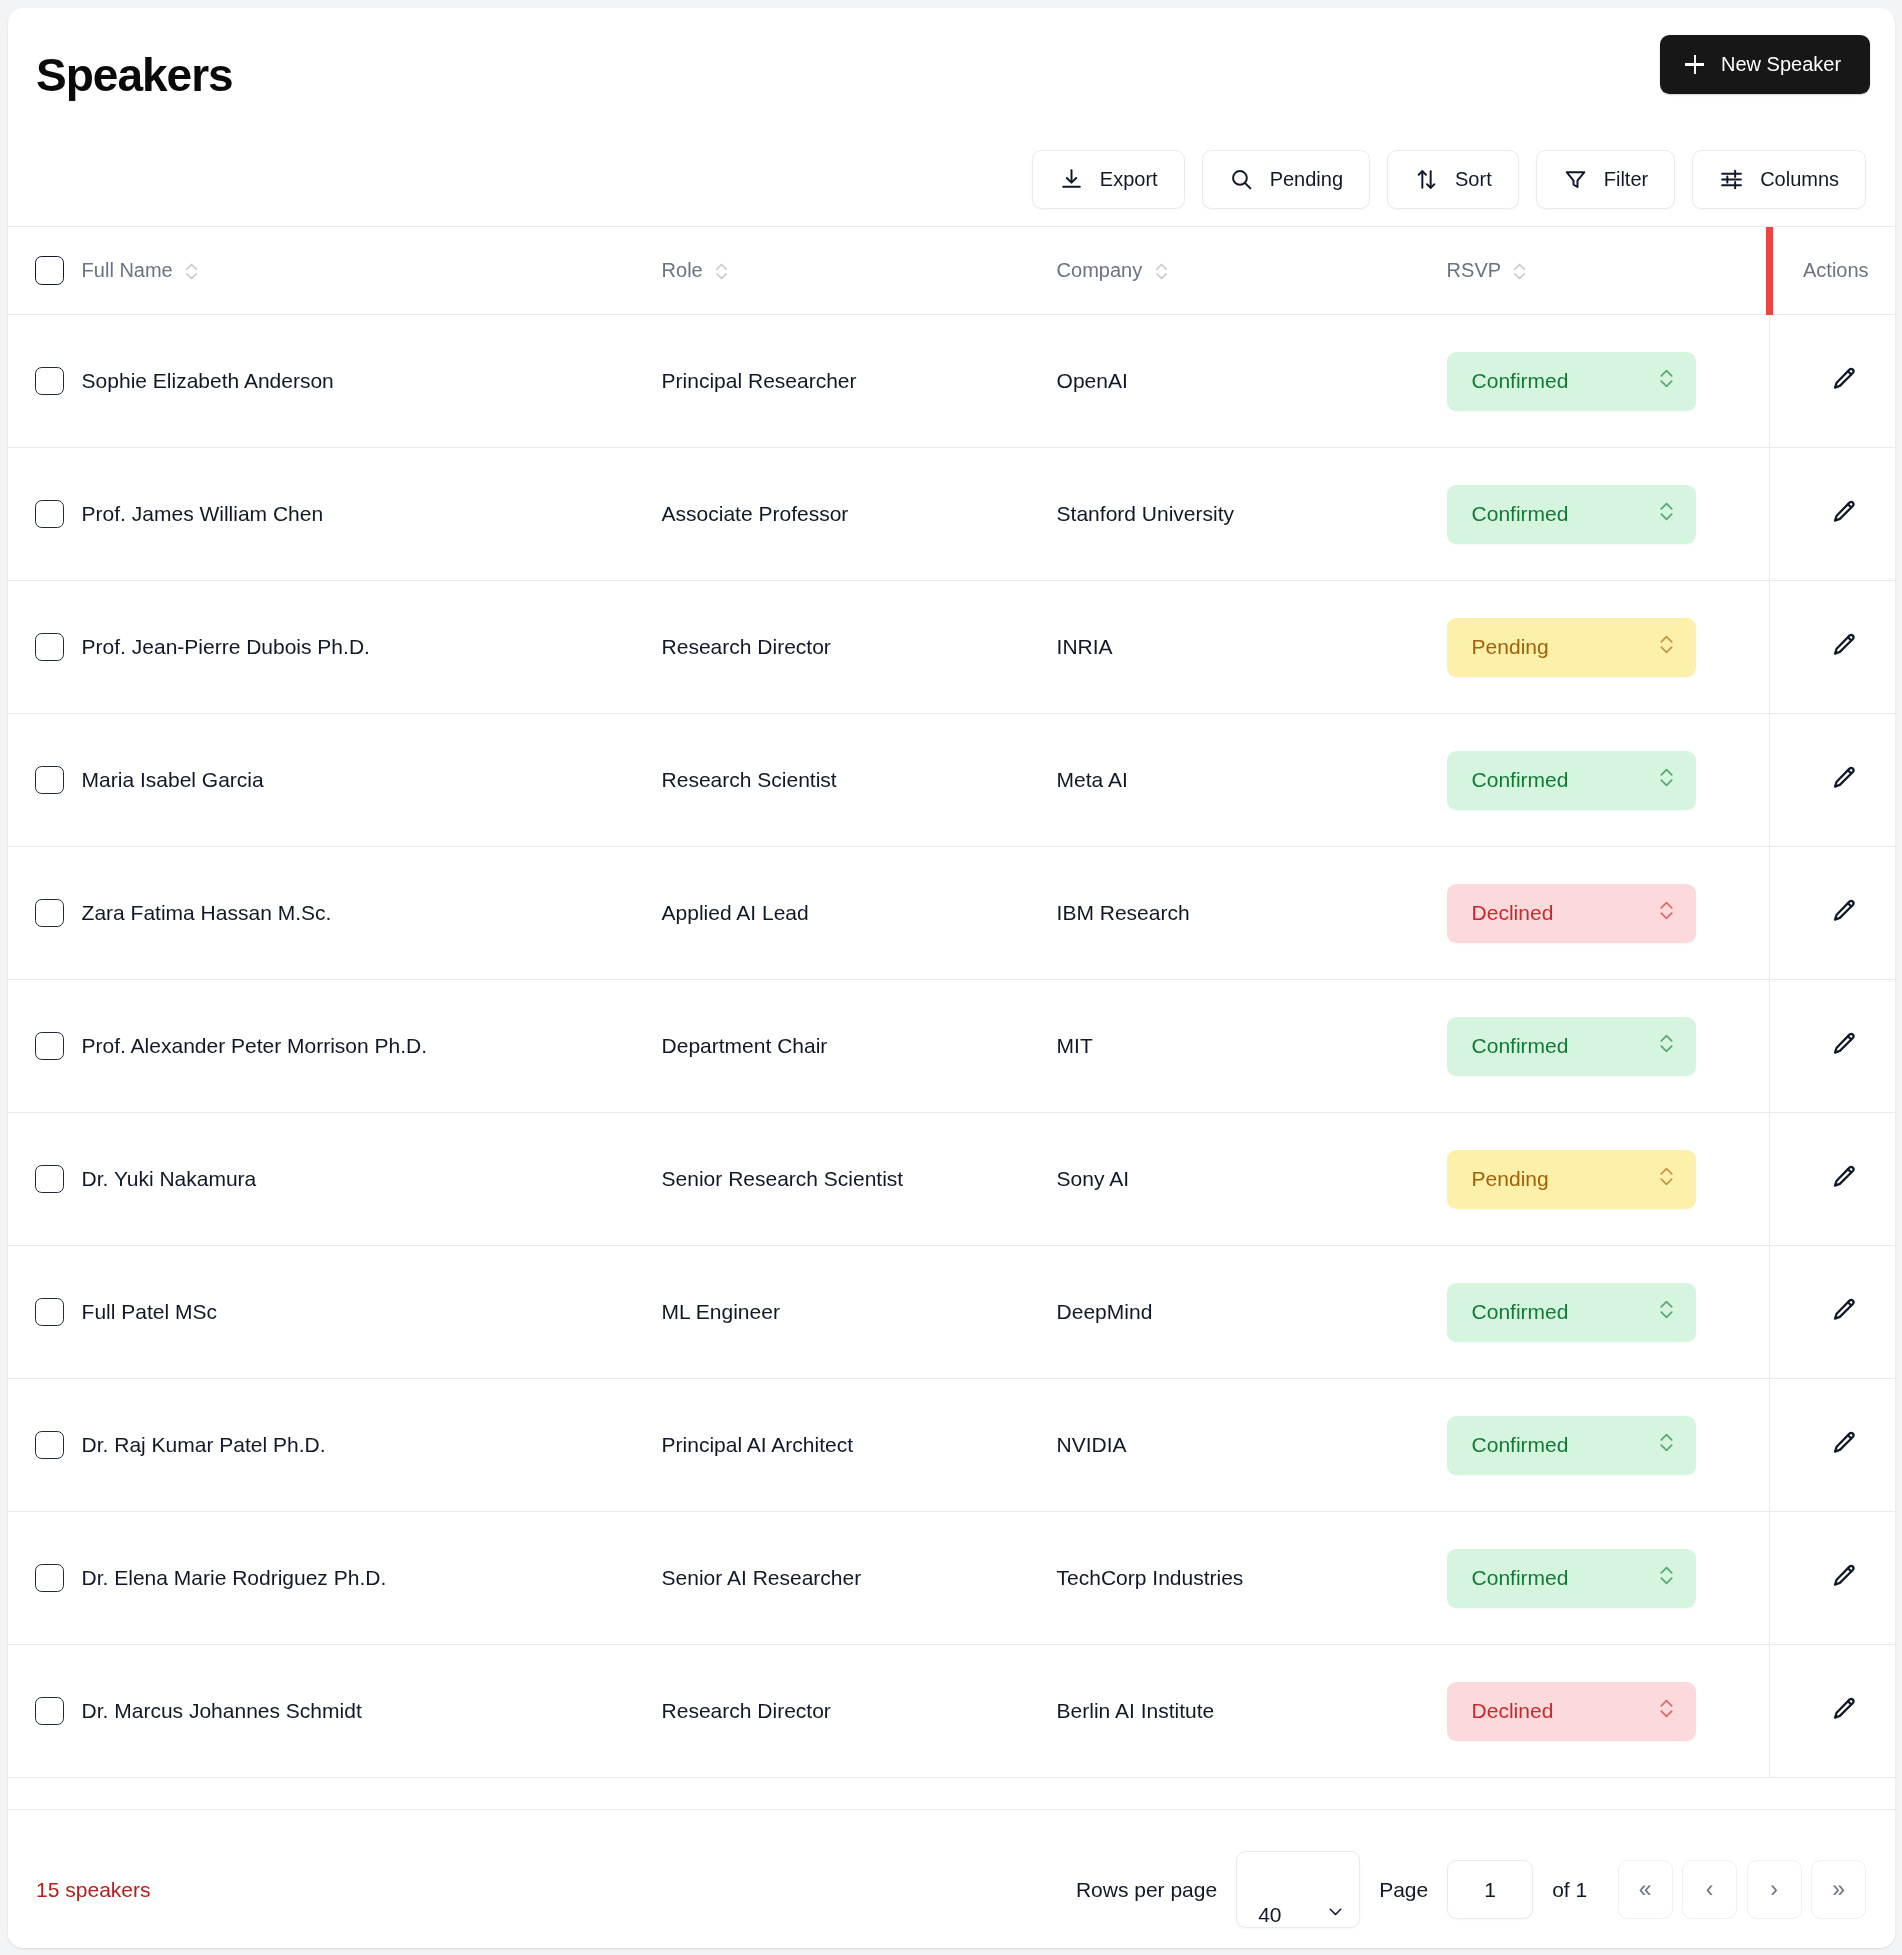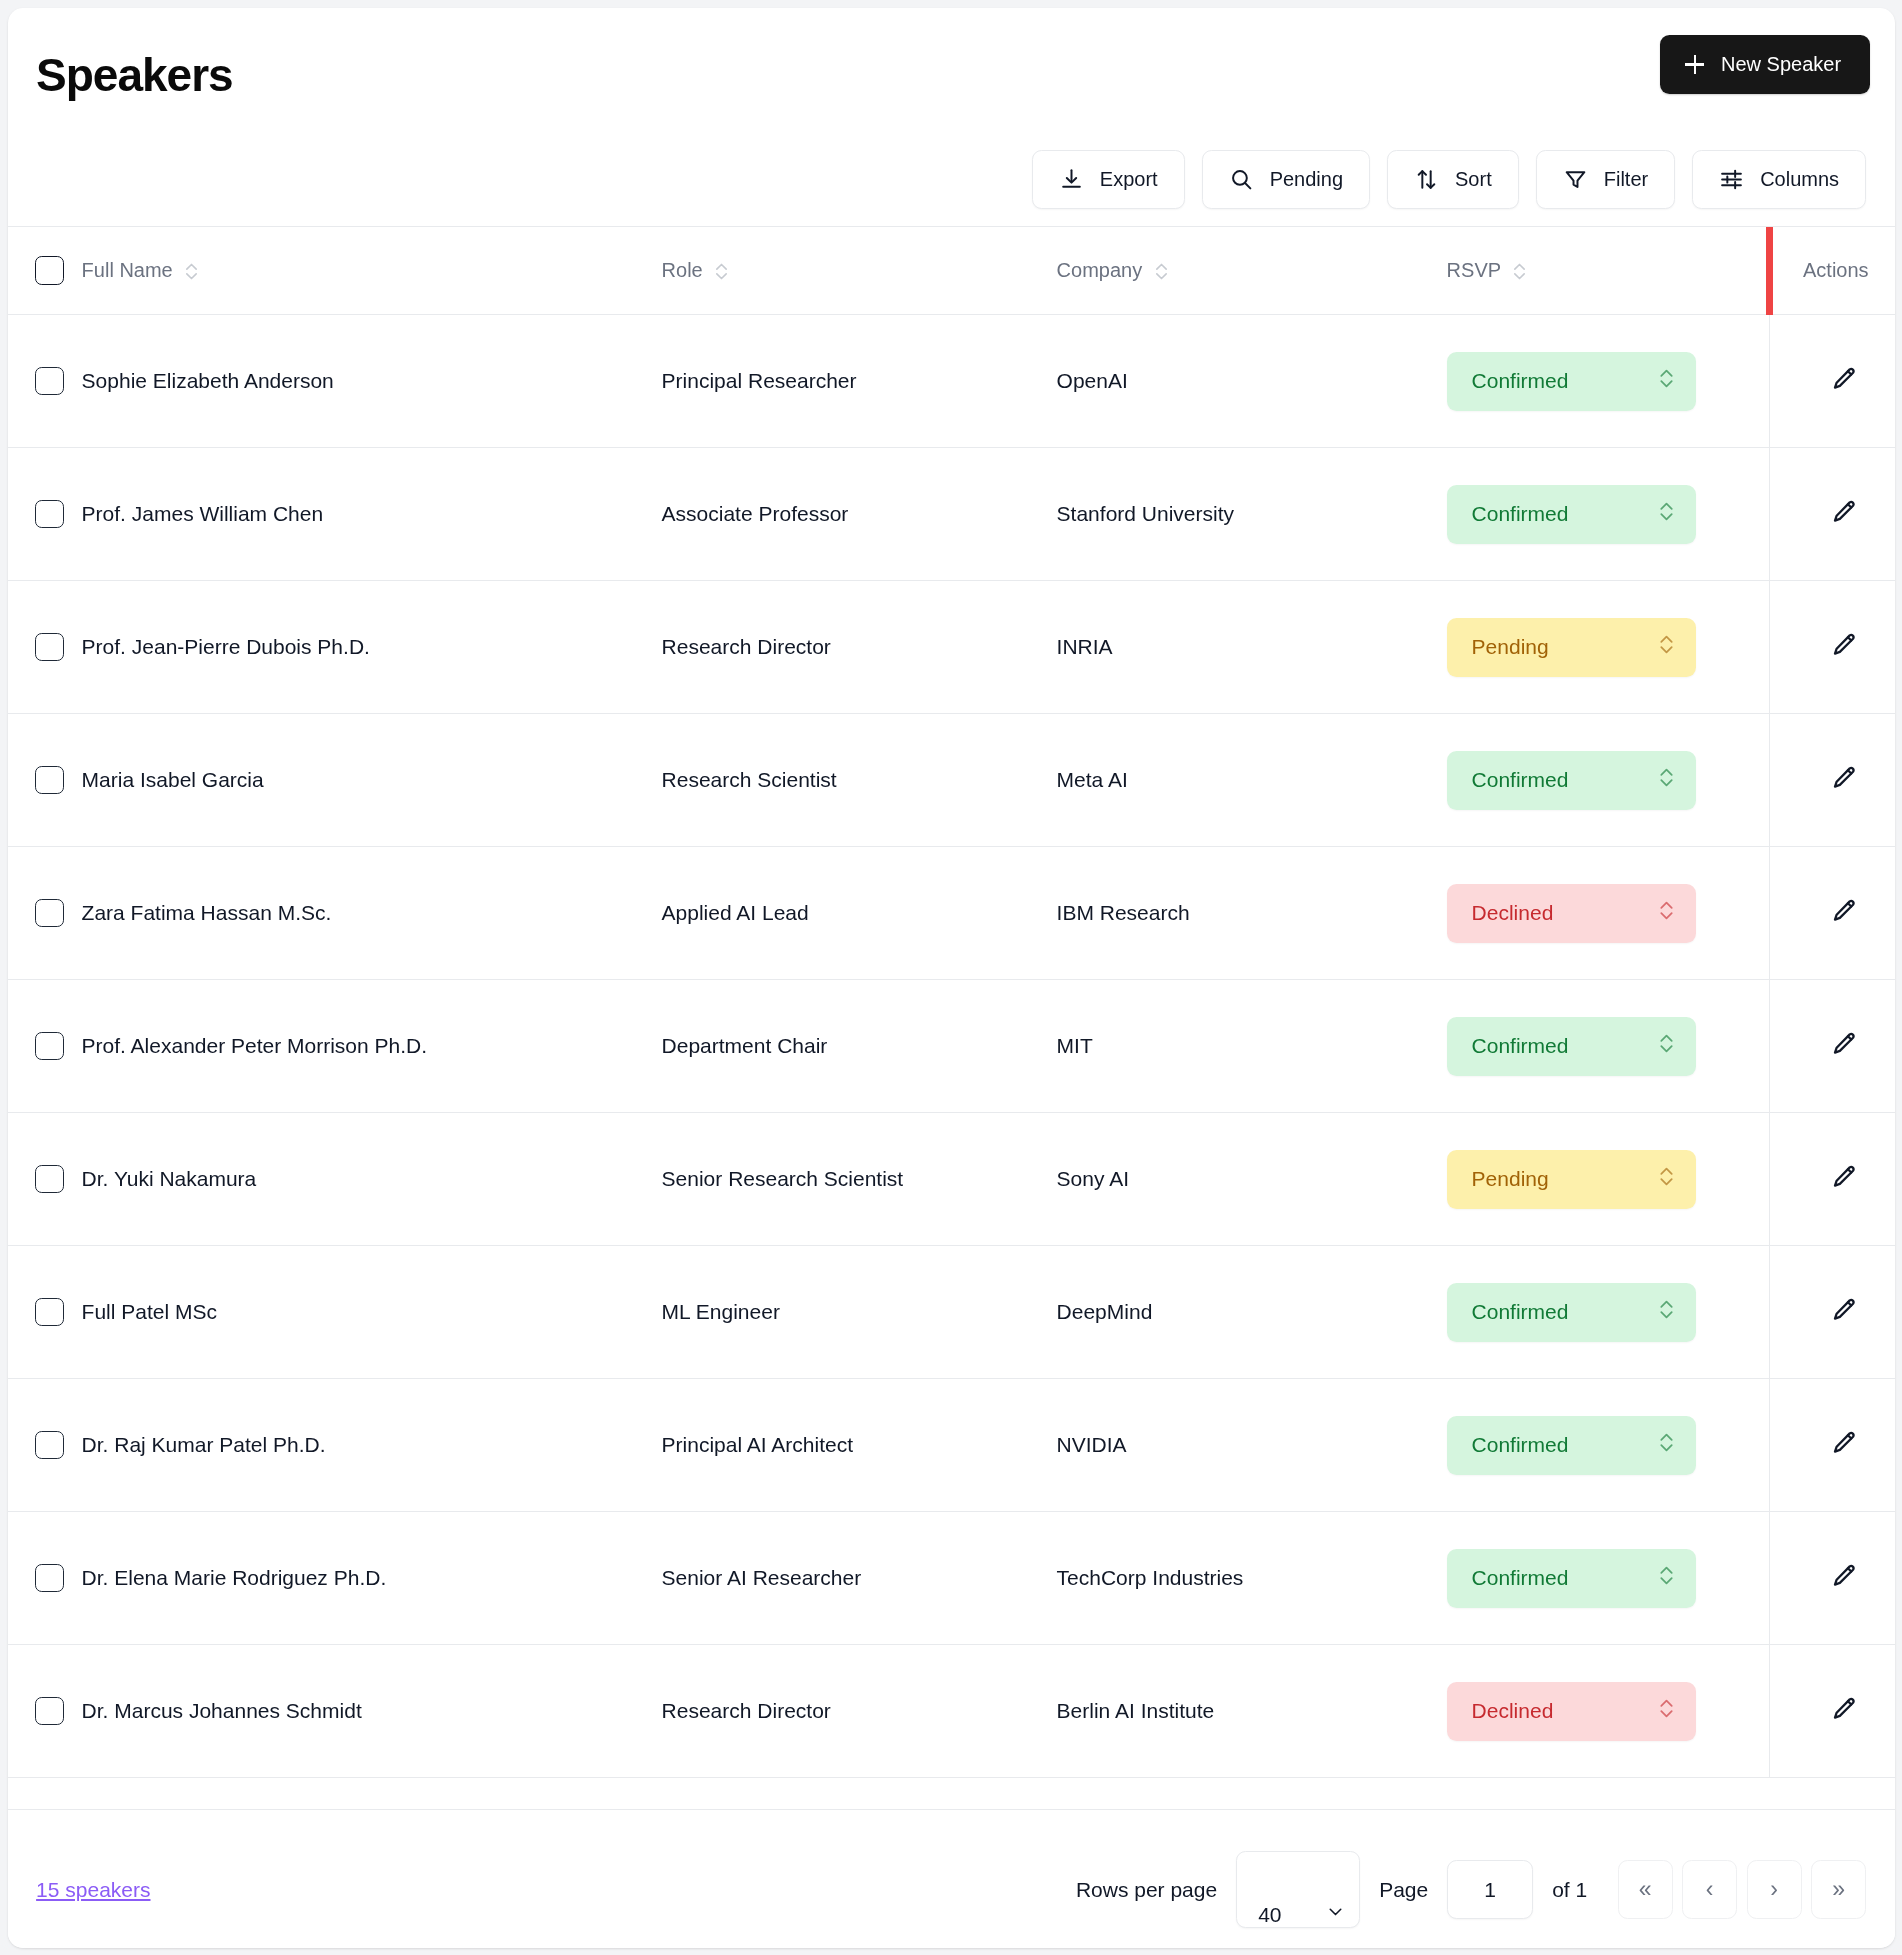--- a/index.html
+++ b/index.html
@@ -241,22 +241,21 @@
   .footer {
     flex: 0 0 116px;
     height: 116px;
     display: flex;
     align-items: center;
     padding: 0 28.5px;
     background: #ffffff;
   }
   .count-label {
     font-size: 21px;
-    color: #8b5cf6;
-    text-decoration: underline;
+    color: #b91c1c;
   }
   .pager {
     margin-left: auto;
     display: flex;
     align-items: center;
     gap: 19px;
   }
   .pager-label { font-size: 21px; color: #111827; }
   .rows-select {
     width: 124px; height: 77px;

